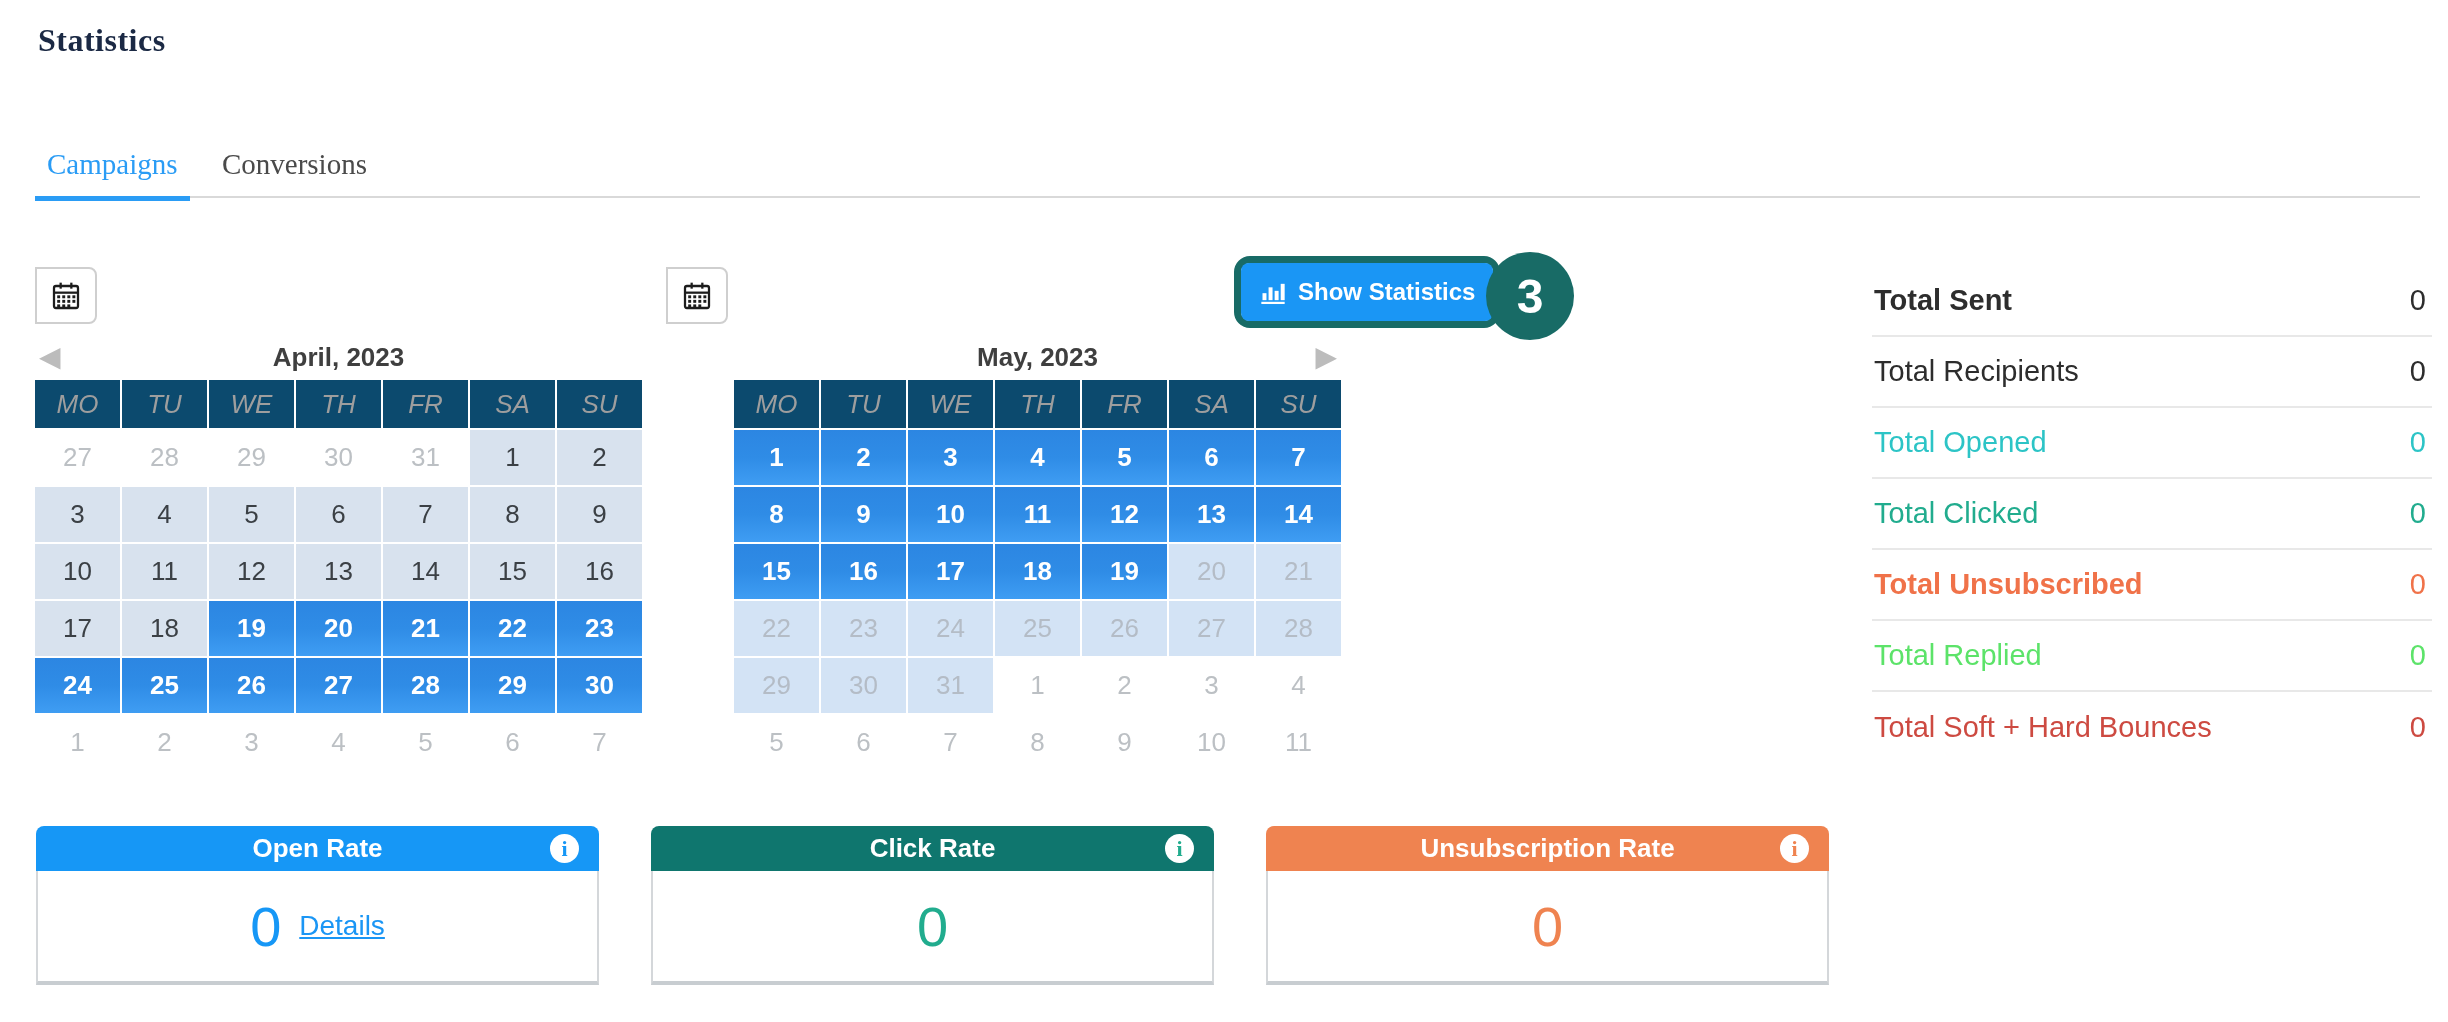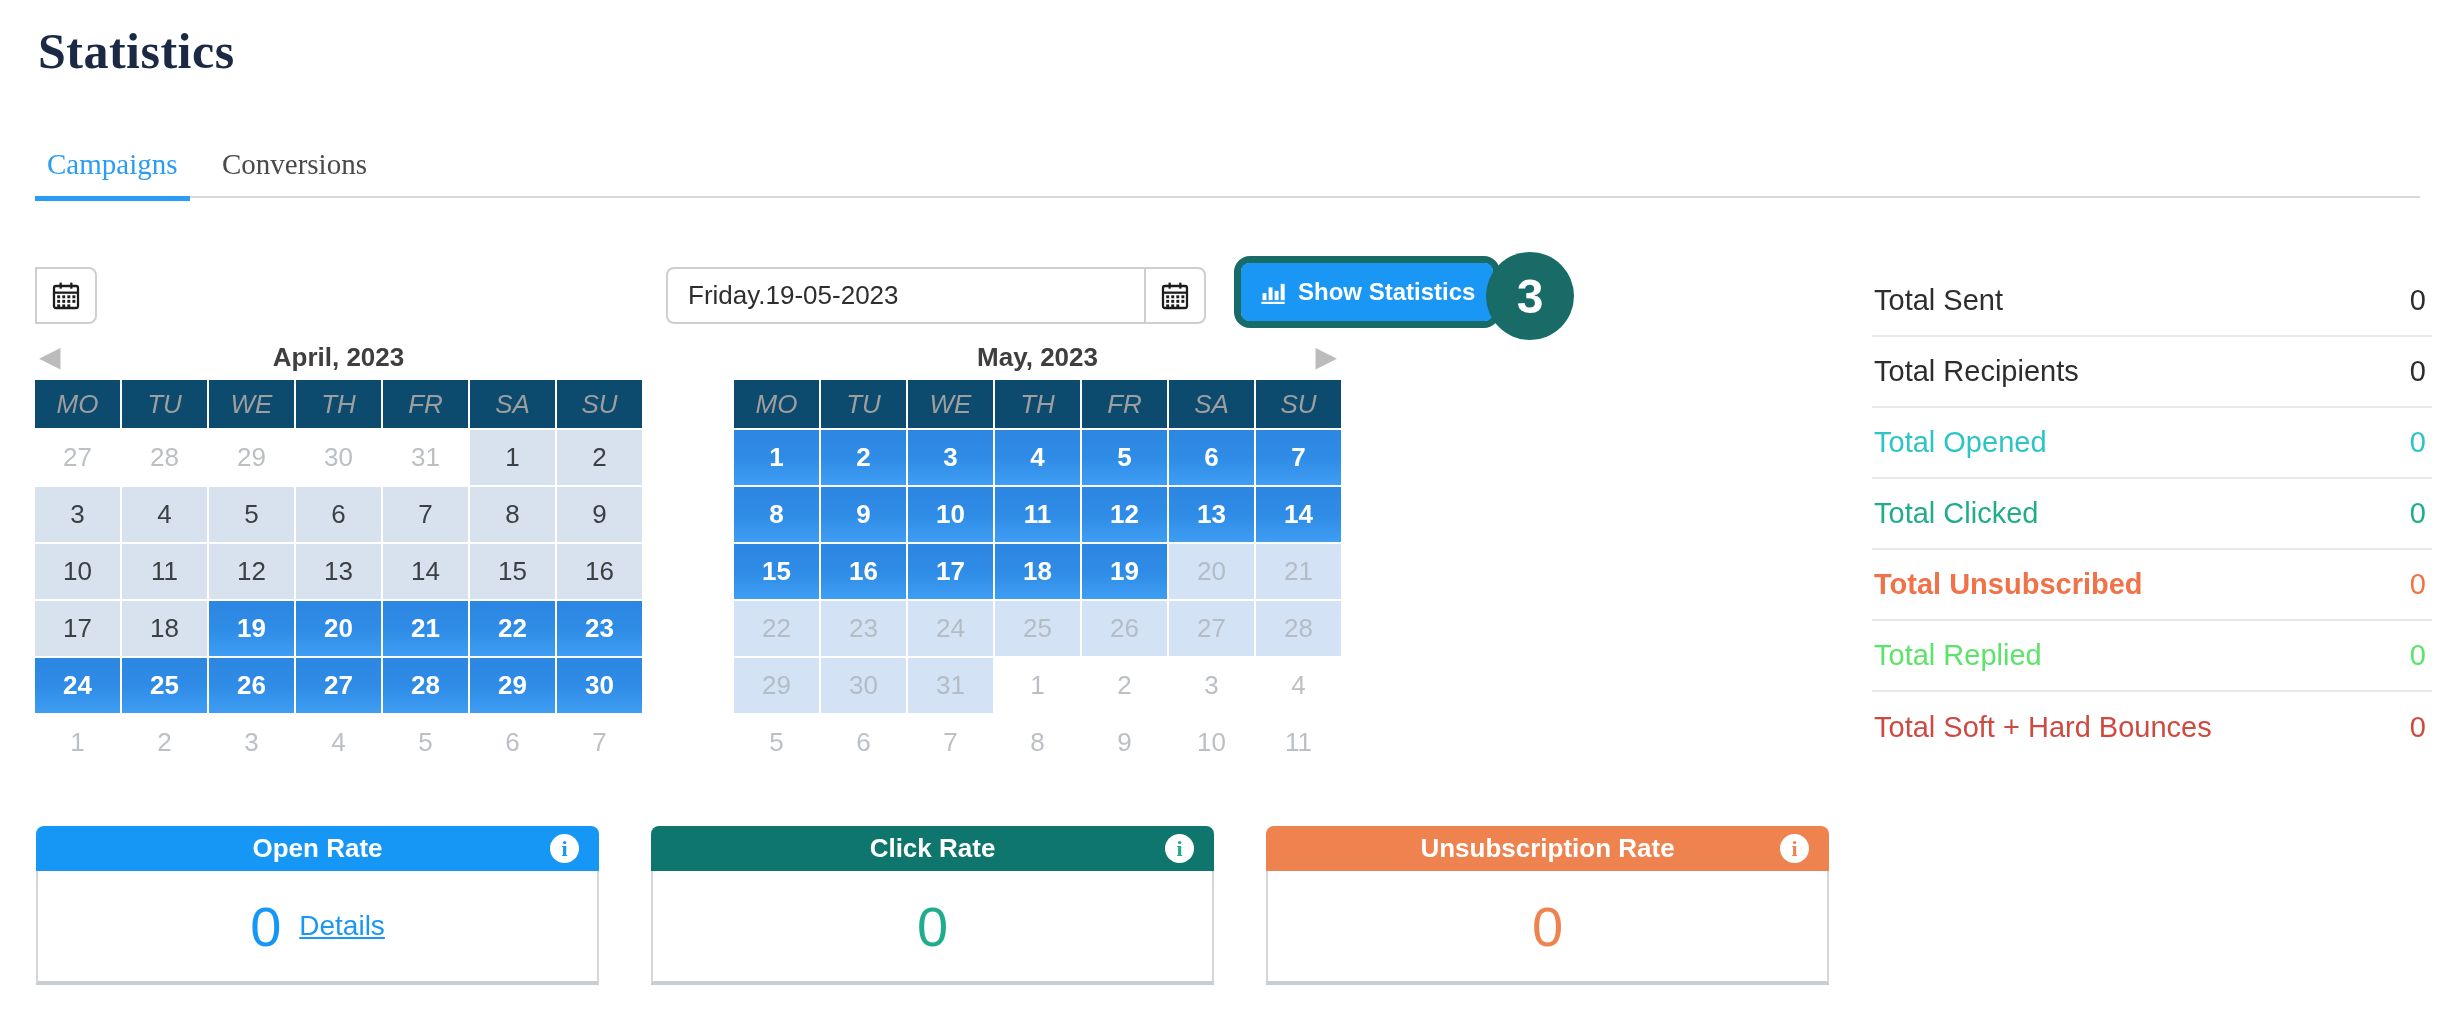--- a/index.html
+++ b/index.html
@@ -3,21 +3,21 @@
 <meta charset="utf-8">
 <style>
   * { margin:0; padding:0; box-sizing:border-box; }
   html,body { width:2448px; height:1022px; background:#ffffff;
     font-family:"Liberation Sans","DejaVu Sans",sans-serif; position:relative; overflow:hidden; }
 
   .abs { position:absolute; }
 
   
   #page-title { left:38px; top:22px; font-family:"Liberation Serif","DejaVu Serif",serif;
-    font-size:50px; font-weight:bold; color:#1b2944; letter-spacing:0.5px; }
+    font-size:32px; font-weight:bold; color:#1b2944; letter-spacing:0.5px; }
 
   
   #tab-bar { left:35px; right:28px; top:144px; border-bottom:2px solid #d9d9d9; height:54px; }
   .tab { display:inline-block; font-family:"Liberation Serif","DejaVu Serif",serif;
     font-size:29px; color:#4a4a4a; padding:4px 12px 15px 12px; margin-right:16px;
     border-bottom:5px solid transparent; cursor:pointer; }
   .tab.active { color:#2a9cf5; border-bottom-color:#2a9cf5; }
 
   
   .input-group { display:flex; height:57px; }
@@ -110,21 +110,20 @@
           <rect x="5.4" y="18.3" width="2.2" height="2.2"></rect>
             <rect x="9.2" y="18.3" width="2.2" height="2.2"></rect>
             <rect x="13" y="18.3" width="2.2" height="2.2"></rect>
         </g>
       </svg>
     </span>
   </div>
 </div>
 
 <div class="abs input-group" id="end-date-group">
-  <input class="date-input" value="Friday.19-05-2023" style="">
   <div class="addon">
     <span>
       <svg width="32" height="32" viewBox="0 0 24 24" fill="none" stroke="#1c1c1c" stroke-width="1.7">
         <rect x="3" y="4.5" width="18" height="16.5" rx="1.5"></rect>
         <line x1="3" y1="9.5" x2="21" y2="9.5"></line>
         <line x1="8" y1="2" x2="8" y2="6.5"></line>
           <line x1="16" y1="2" x2="16" y2="6.5"></line>
         <g stroke="none" fill="#1c1c1c">
           <rect x="5.4" y="11.5" width="2.2" height="2.2"></rect>
             <rect x="9.2" y="11.5" width="2.2" height="2.2"></rect>
@@ -270,21 +269,21 @@
       <div class="day next">7</div>
       <div class="day next">8</div>
       <div class="day next">9</div>
       <div class="day next">10</div>
       <div class="day next">11</div>
     </div>
 </div>
 
 <div class="abs" id="summary-panel">
     <div class="sum-row">
-      <span class="sum-label" style="color: rgb(45, 45, 45);">Total Sent</span>
+      <span class="sum-label" style="color: rgb(45, 45, 45); font-weight: bold;">Total Sent</span>
       <span class="sum-value" style="color: rgb(45, 45, 45);">0</span>
     </div>
     <div class="sum-row">
       <span class="sum-label" style="color: rgb(45, 45, 45);">Total Recipients</span>
       <span class="sum-value" style="color: rgb(45, 45, 45);">0</span>
     </div>
     <div class="sum-row">
       <span class="sum-label" style="color: rgb(44, 196, 198);">Total Opened</span>
       <span class="sum-value" style="color: rgb(44, 196, 198);">0</span>
     </div>

